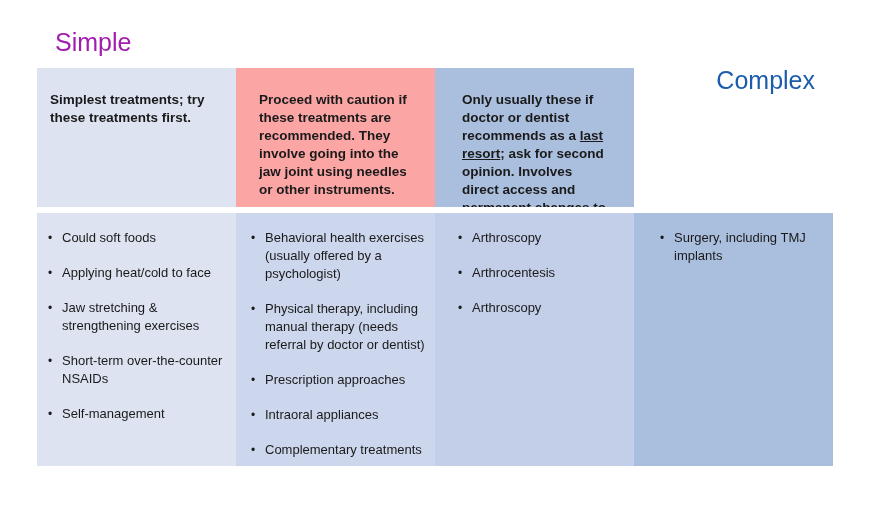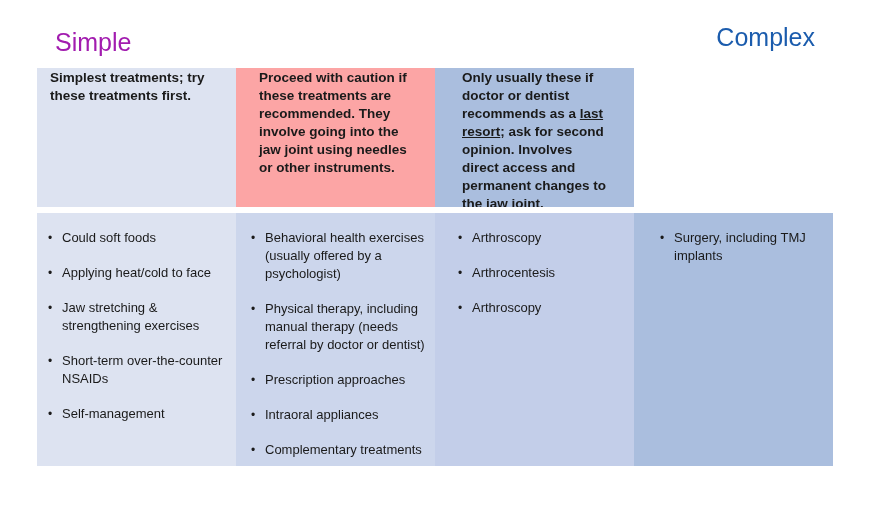--- a/index.html
+++ b/index.html
@@ -44,21 +44,21 @@
   }
   .cell {
     box-sizing: border-box;
     width: 199px;
     overflow: hidden;
   }
   .header-cell {
     font-weight: 700;
     font-size: 13.5px;
     line-height: 18px;
-    padding-top: 1px;
+    padding-top: 23px;
   }
   
   .header-row .cell:nth-child(1) { padding-left: 13px; padding-right: 16px; }
   .header-row .cell:nth-child(2) { padding-left: 23px; padding-right: 14px; }
   .header-row .cell:nth-child(3) { padding-left: 27px; padding-right: 22px; }
   .header-row .cell:nth-child(4) { padding-left: 30px; padding-right: 14px; }
 
   .body-row .cell:nth-child(1) { padding-left: 11px; padding-right: 10px; }
   .body-row .cell:nth-child(2) { padding-left: 15px; padding-right: 8px;  }
   .body-row .cell:nth-child(3) { padding-left: 23px; padding-right: 10px; }
@@ -86,21 +86,21 @@
     font-size: 12px;
     line-height: 18px;
   }
   .li-text { flex: 1 1 auto; }
 </style>
 </head>
 <body>
 
 <div class="axis-label" id="simple-label" style="color: #a21caf;">Simple</div>
 
-<div class="axis-label" id="complex-label" style="color: rgb(27, 92, 173);">Complex</div>
+<div class="axis-label" id="complex-label" style="color: rgb(27, 92, 173); margin-top: 43px;">Complex</div>
 
 <div class="spectrum-table">
 
   <div class="header-row">
     <div class="cell header-cell" style="background-color: rgb(221, 227, 241);">Simplest treatments; try these treatments first.</div>
     <div class="cell header-cell" style="background-color: #fca5a5;">Proceed with caution if these treatments are recommended. They involve going into the jaw joint using needles or other instruments.</div>
     <div class="cell header-cell" style="background-color: rgb(170, 190, 222);">
       <span>Only usually these if doctor or dentist recommends as a </span><span class="underlined">last resort</span><span>; ask for second opinion. Involves direct access and permanent changes to the jaw joint.</span>
     </div>
   </div>

